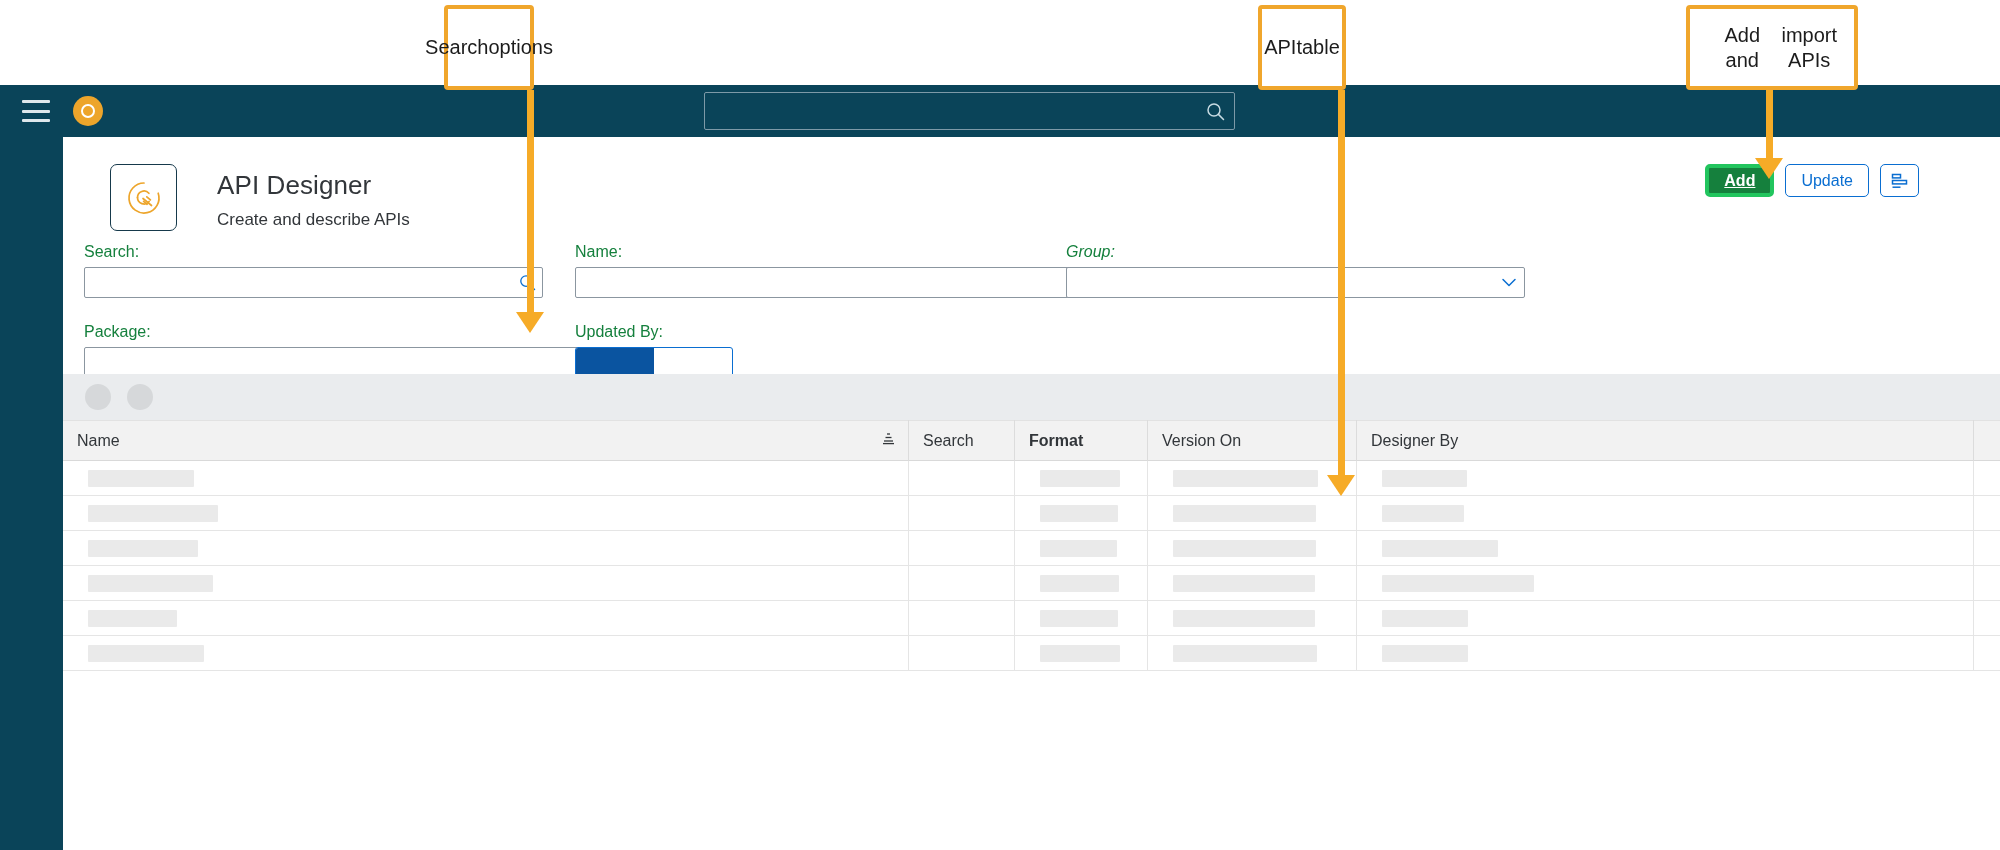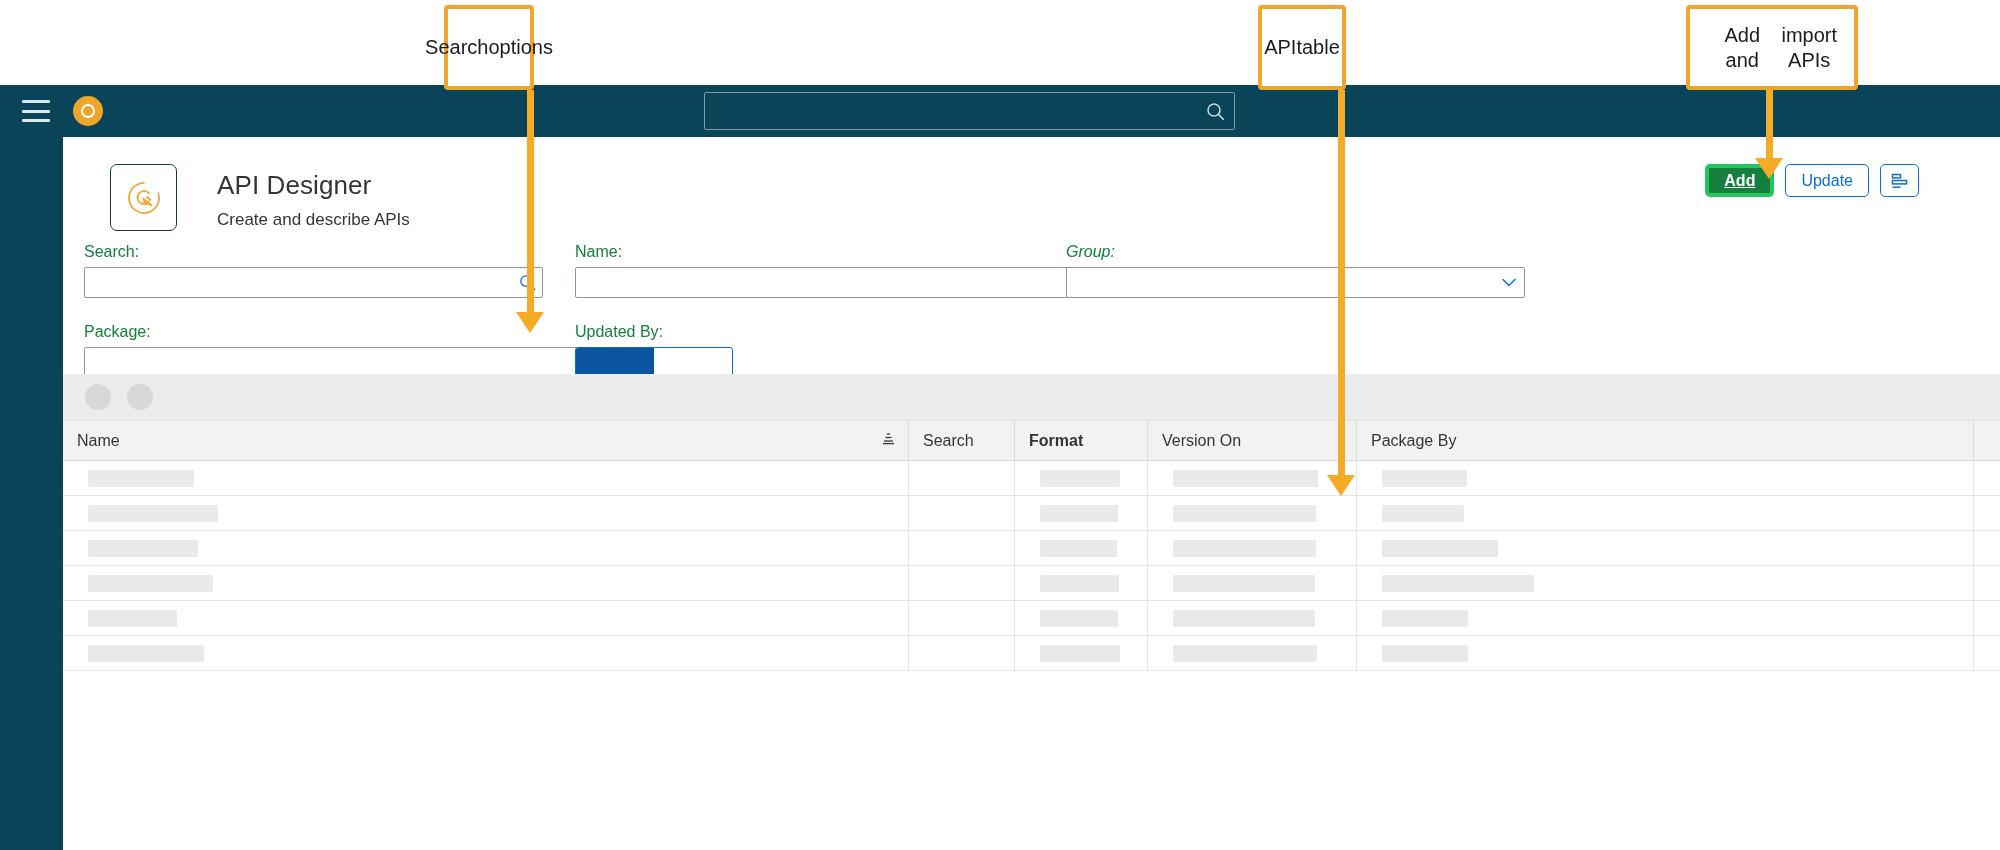--- a/index.html
+++ b/index.html
@@ -258,21 +258,21 @@
           <div class="th" style="width: 106px;">
             <span>Search</span>
           </div>
           <div class="th" style="width: 133px; font-weight: bold;">
             <span>Format</span>
           </div>
           <div class="th" style="width: 209px;">
             <span>Version On</span>
           </div>
           <div class="th" style="width: 617px;">
-            <span>Package By</span>
+            <span>Designer By</span>
           </div>
         </div>
       <div id="tbody">
           <div class="trow" style="top: 87px;">
             <div class="td" style="width: 846px;">
               <div class="skel-bar" style="width: 106px;"></div>
             </div>
             <div class="td" style="width: 106px;"></div>
             <div class="td" style="width: 133px;">
               <div class="skel-bar" style="width: 80px;"></div>

